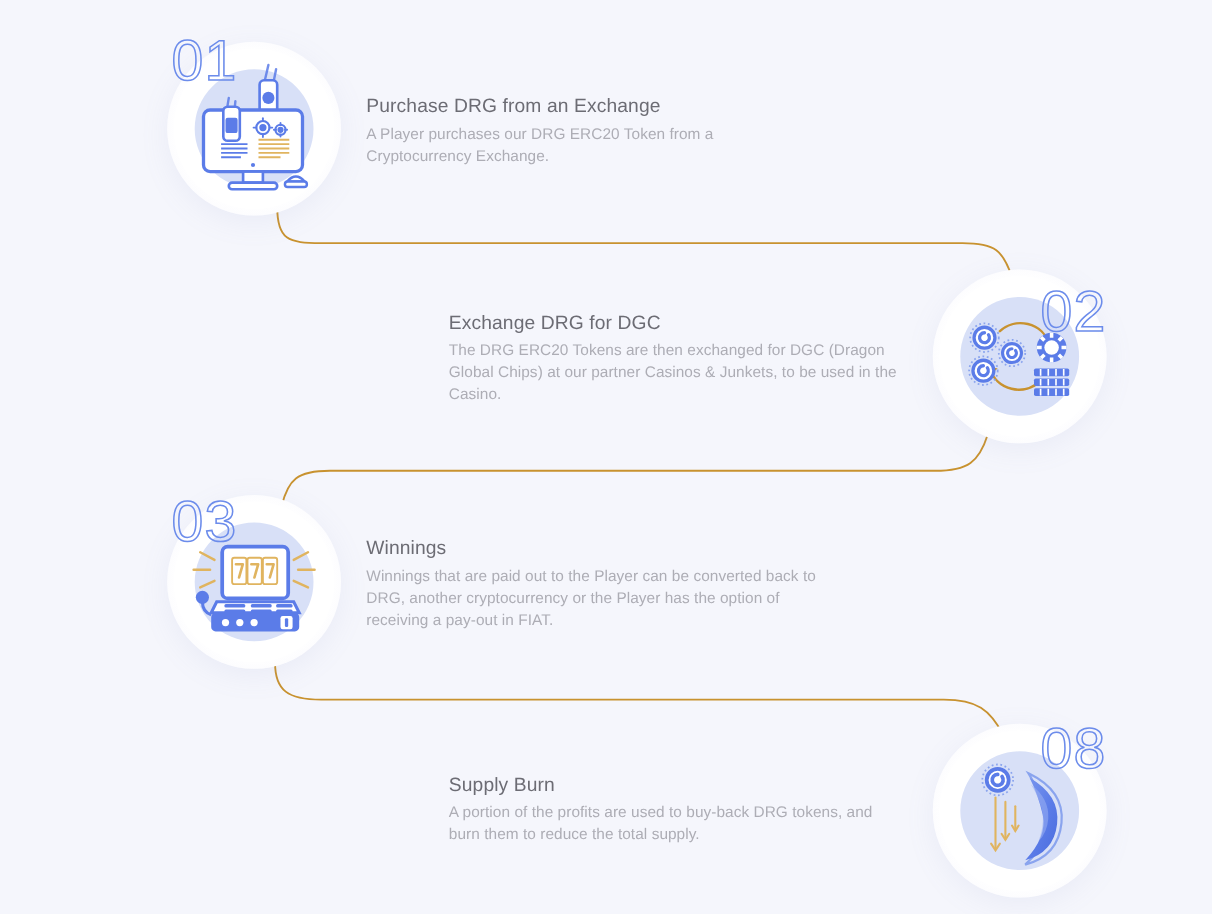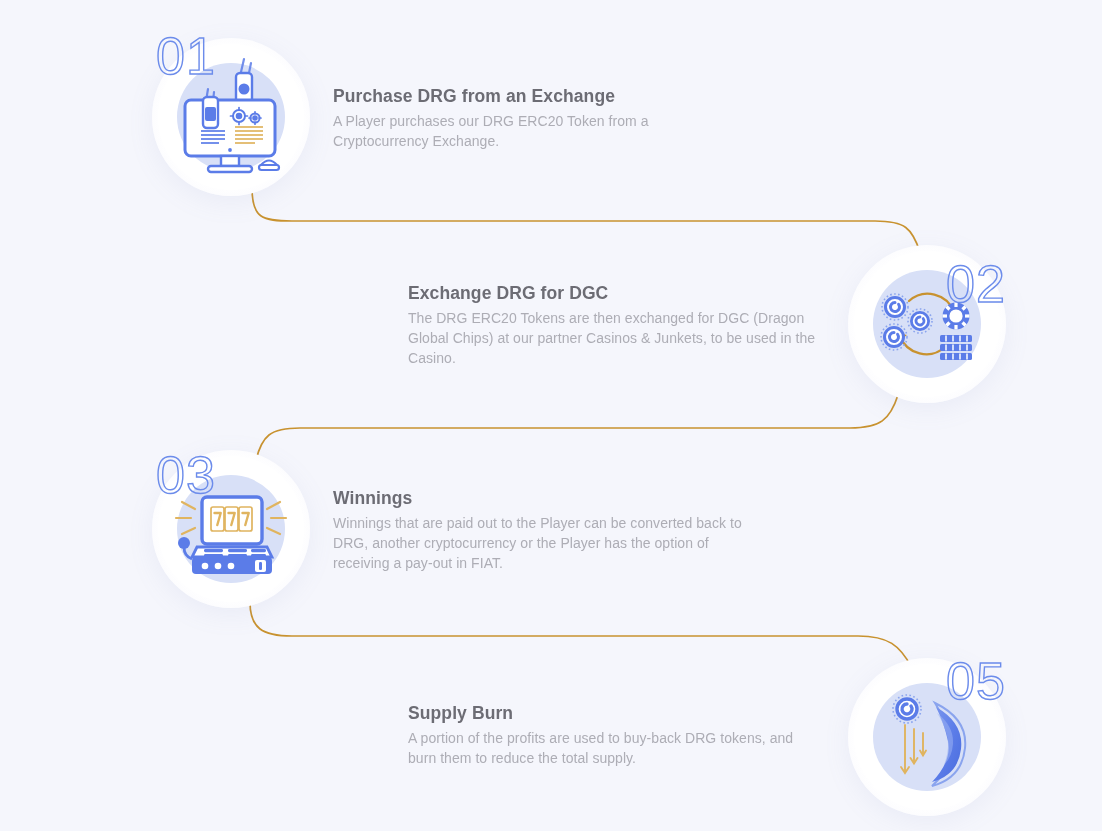--- a/index.html
+++ b/index.html
@@ -102,21 +102,21 @@
 
   
   .copy {
     position: absolute;
     z-index: 3;
   }
   .copy h3 {
     margin: 0 0 4px 0;
     font-family: "Liberation Sans", sans-serif;
     font-size: 17.5px;
-    font-weight: 700;
+    font-weight: 400;
     color: #6c6c74;
     letter-spacing: 0.1px;
     line-height: 1.25;
   }
   .copy p {
     margin: 0;
     font-family: "Liberation Sans", sans-serif;
     font-size: 14px;
     font-weight: 400;
     color: #adadb5;
@@ -366,20 +366,20 @@
       <g stroke="#e0b45f" stroke-width="1.9" stroke-linecap="round" fill="none">
         <line x1="48" y1="58" x2="48" y2="105"></line>
         <path d="M 44 100 l 4 6 l 4 -6"></path>
         <line x1="57" y1="62" x2="57" y2="96"></line>
         <path d="M 53.5 91 l 3.5 5.5 l 3.5 -5.5"></path>
         <line x1="66" y1="66" x2="66" y2="88"></line>
         <path d="M 63 83.5 l 3 5 l 3 -5"></path>
       </g>
     </svg>
   </div>
-  <div class="stepnum" style="left:946px; top:655px;">05</div>
+  <div class="stepnum" style="left:946px; top:655px;">08</div>
 
   <div class="copy" style="left:408px; top:703px; width:500px;">
     <h3>Supply Burn</h3>
     <p style="width:400px;">A portion of the profits are used to buy-back DRG tokens, and burn them to reduce the total supply.</p>
   </div>
 
 </div>
 
 </body></html>

